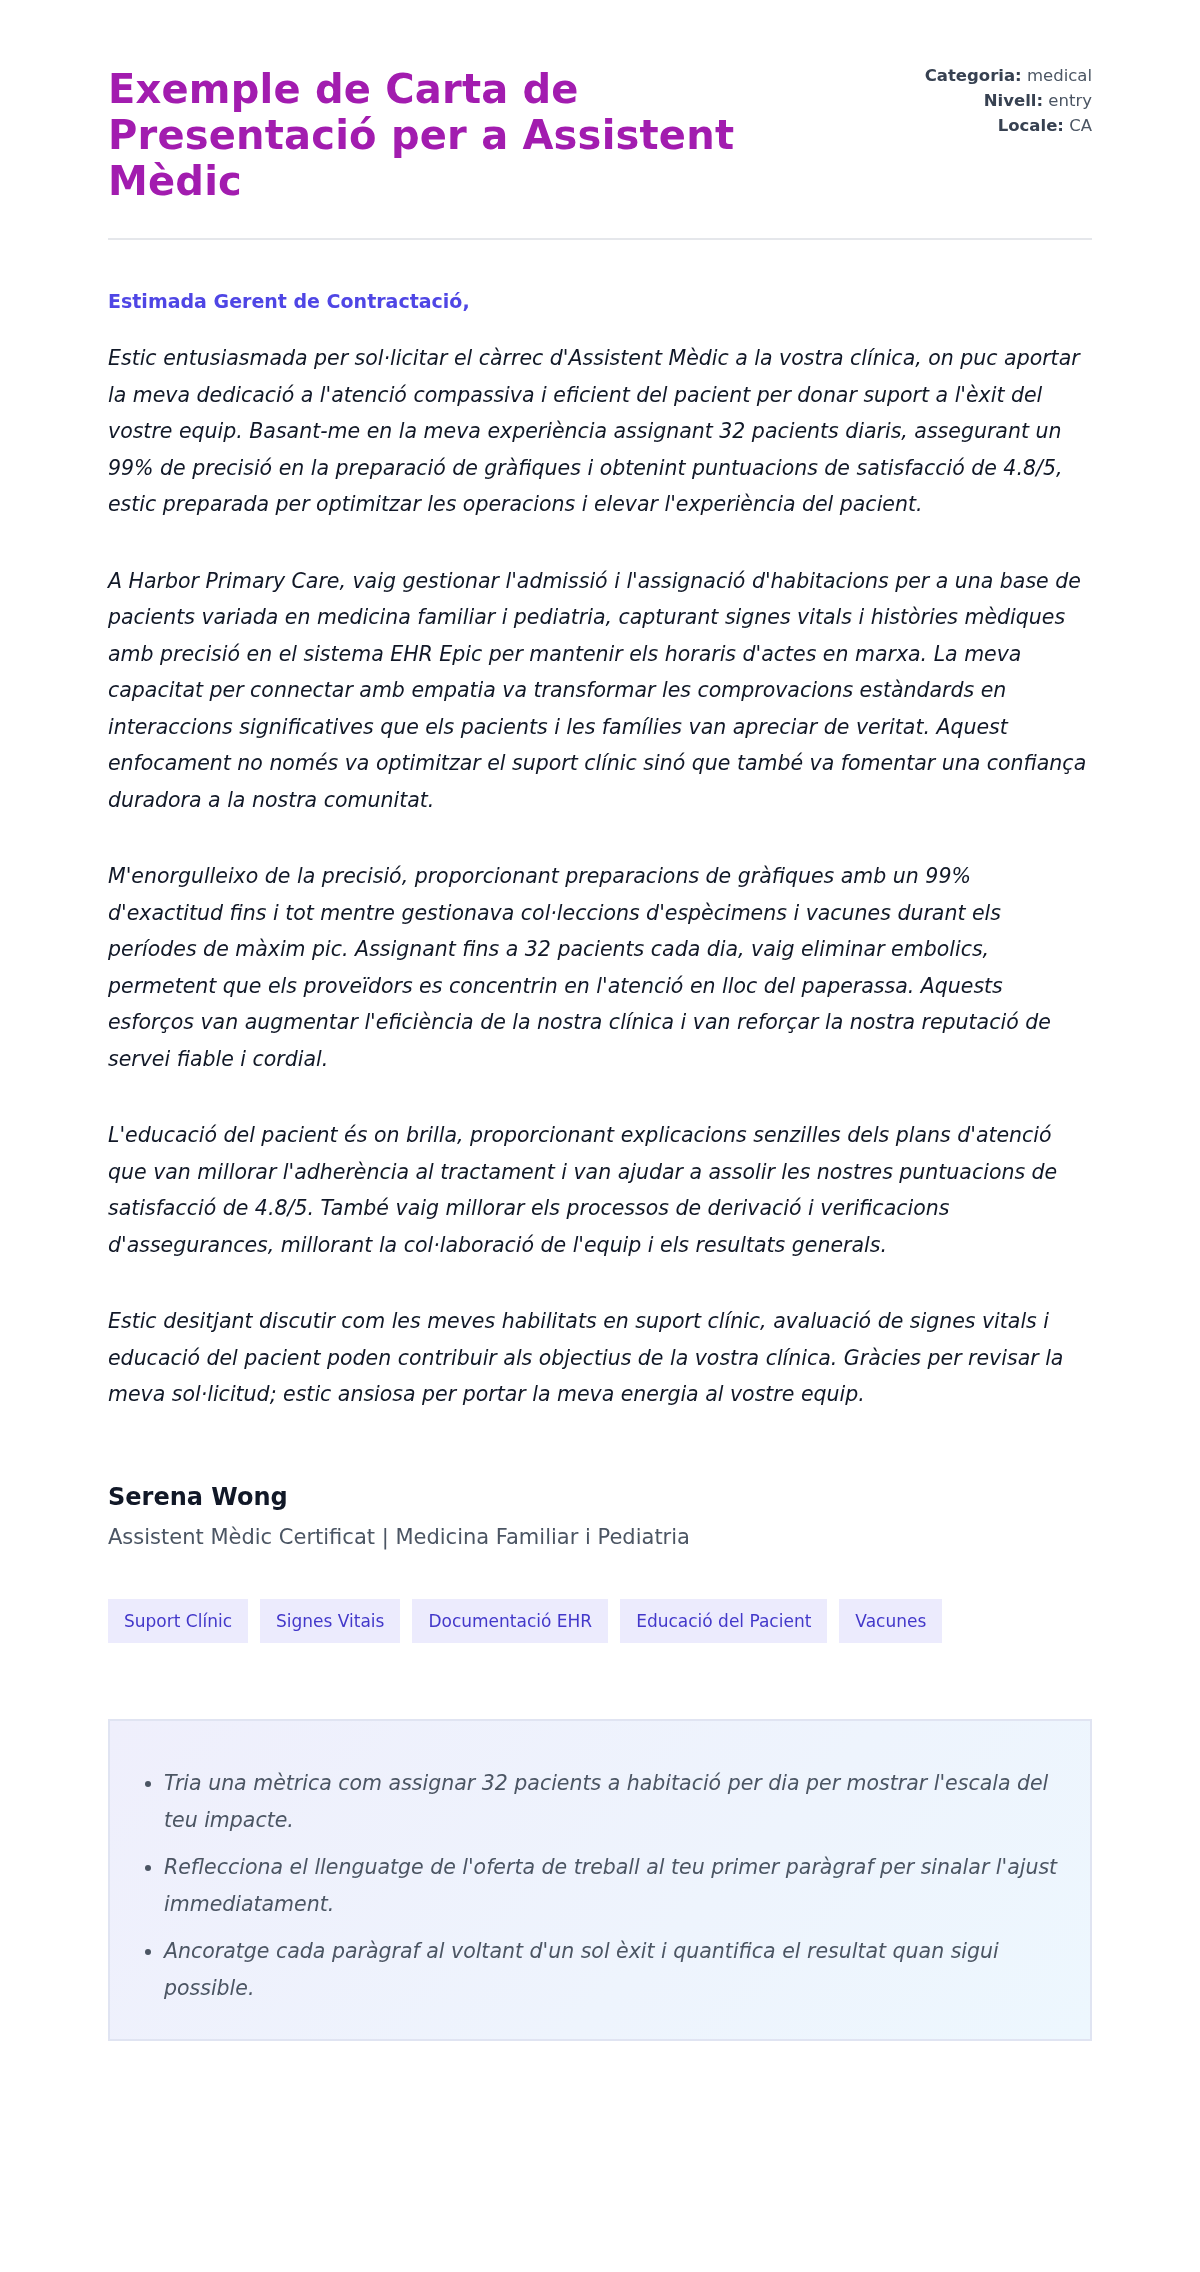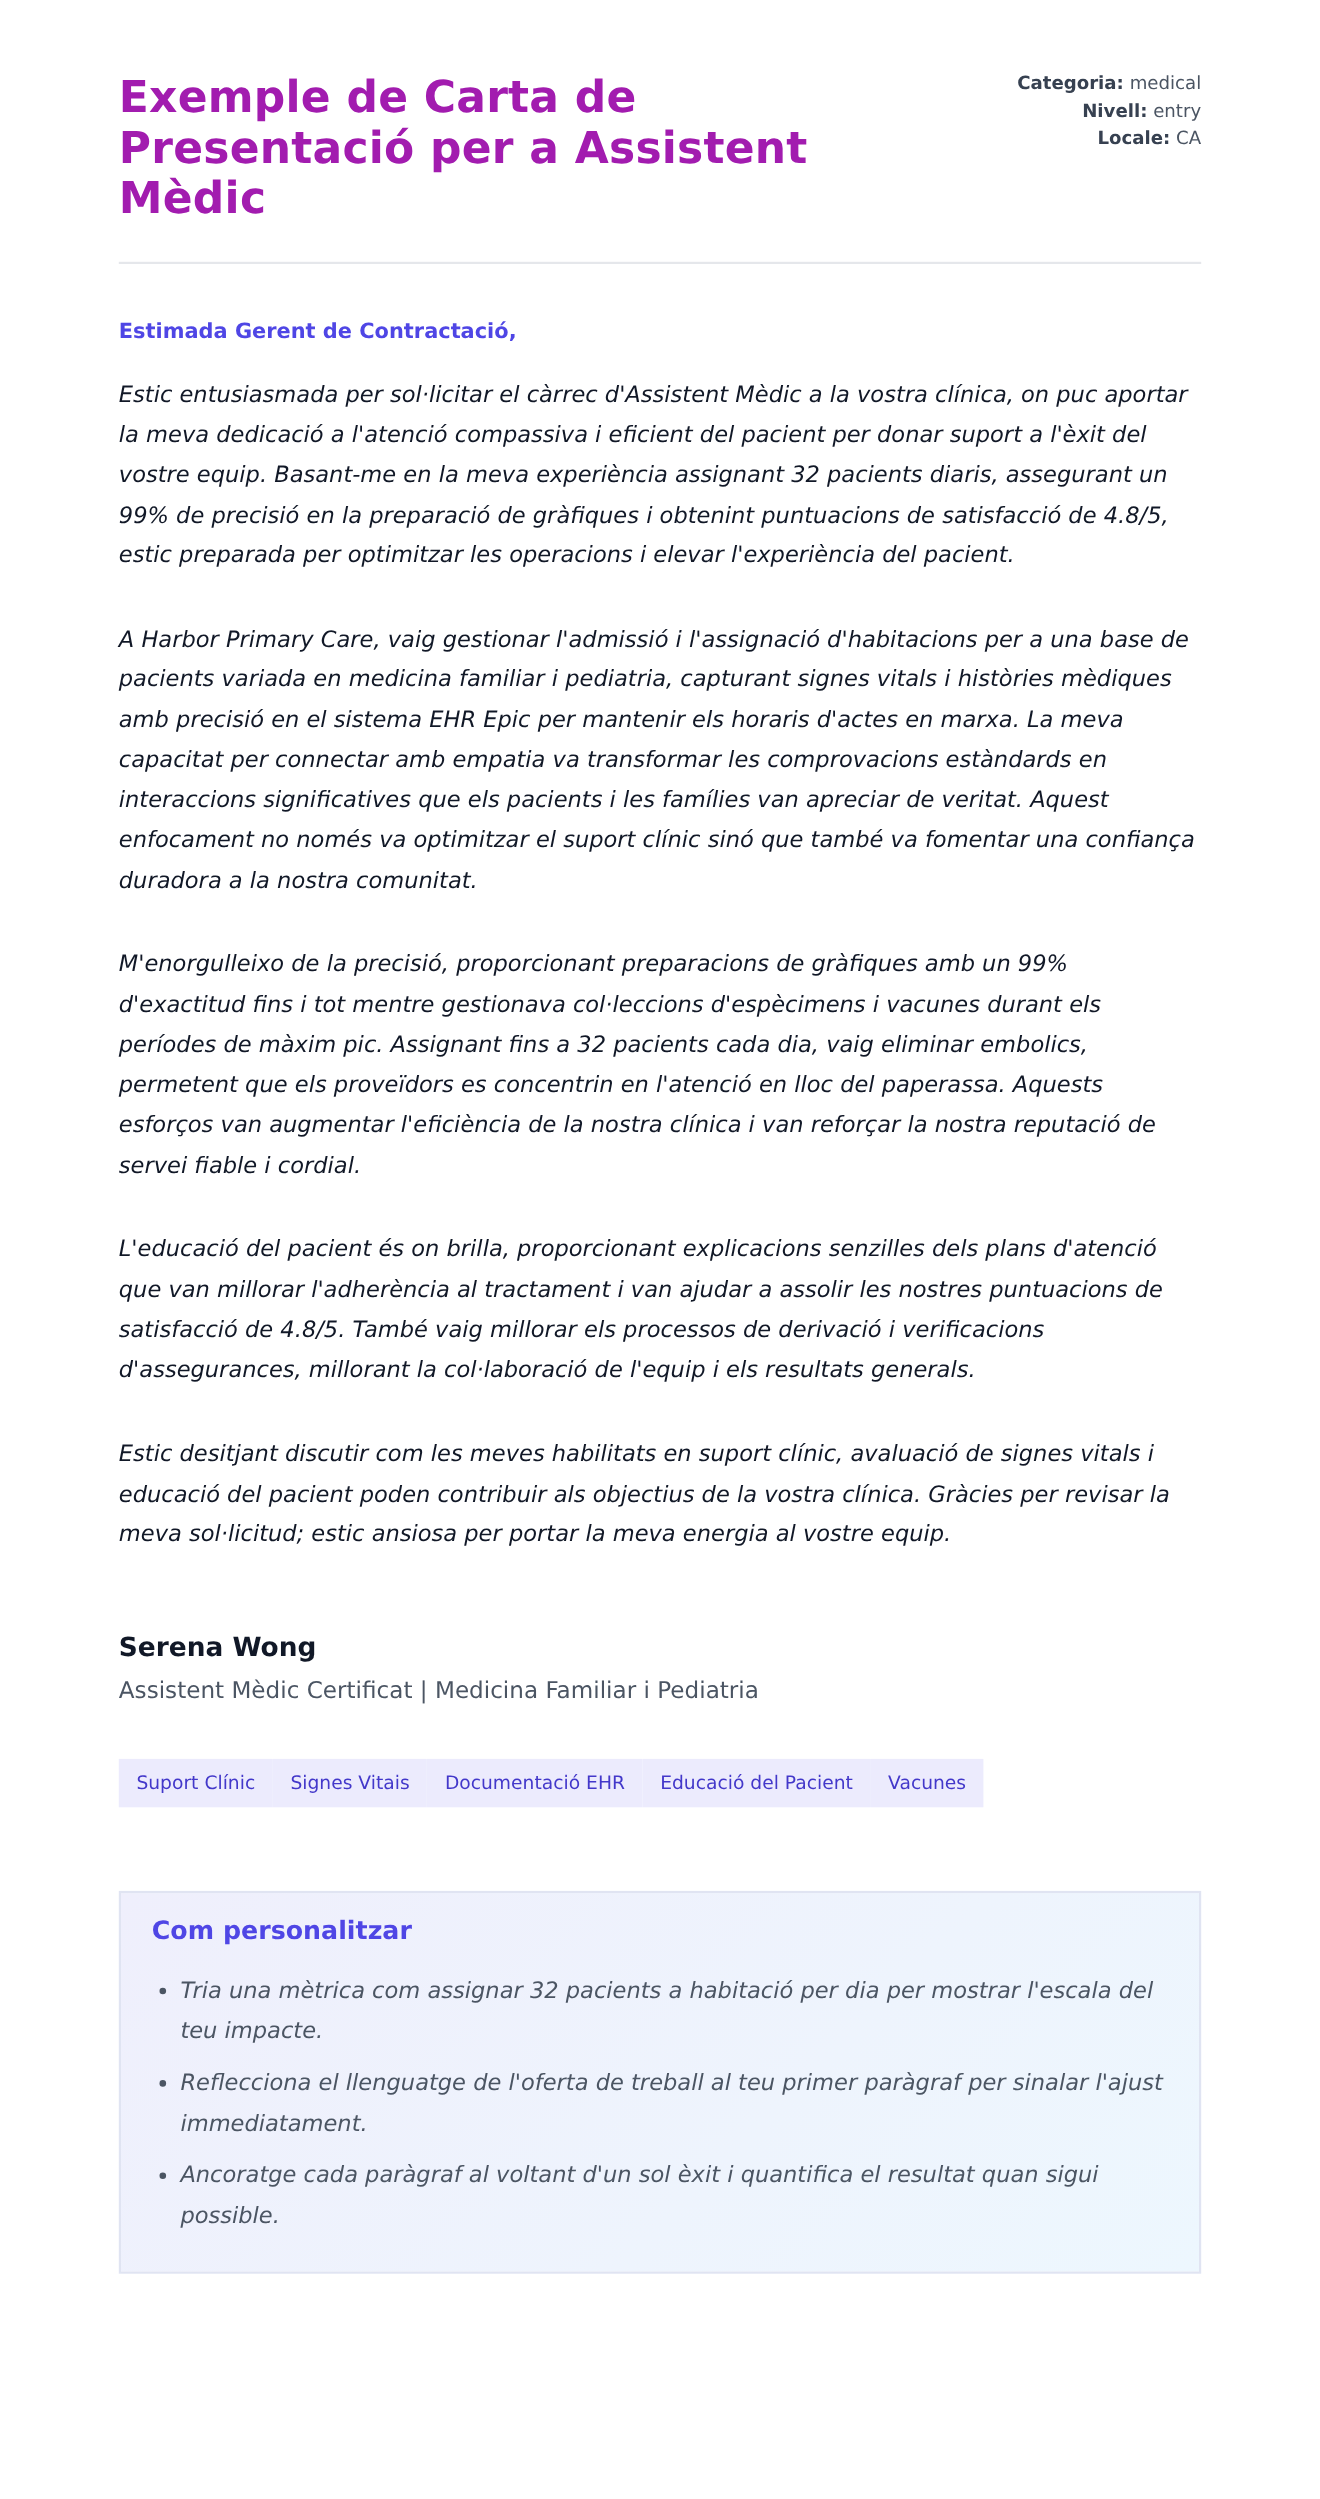--- a/index.html
+++ b/index.html
@@ -67,20 +67,21 @@
       font-weight: 700;
       color: #111827;
     }
     .sig-title {
       margin: 14px 0 0 0;
       font-size: 21px;
       color: #4b5563;
     }
     .tags {
       display: flex;
+      gap: 12px;
       margin-top: 50px;
     }
     .tag {
       background: #ecebfd;
       color: #4338ca;
       font-size: 17px;
       padding: 13px 16px;
       line-height: 18px;
     }
     .tips {
@@ -149,21 +150,20 @@
 
   <div class="tags">
     <span class="tag">Suport Clínic</span>
     <span class="tag">Signes Vitais</span>
     <span class="tag">Documentació EHR</span>
     <span class="tag">Educació del Pacient</span>
     <span class="tag">Vacunes</span>
   </div>
 
   <aside class="tips">
-    <h2 class="tips-title">Com personalitzar</h2>
     <ul>
       <li>Tria una mètrica com assignar 32 pacients a habitació per dia per mostrar l'escala del teu impacte.</li>
       <li>Reflecciona el llenguatge de l'oferta de treball al teu primer paràgraf per sinalar l'ajust immediatament.</li>
       <li>Ancoratge cada paràgraf al voltant d'un sol èxit i quantifica el resultat quan sigui possible.</li>
     </ul>
   </aside>
 
 </div>
 
 </body></html>

